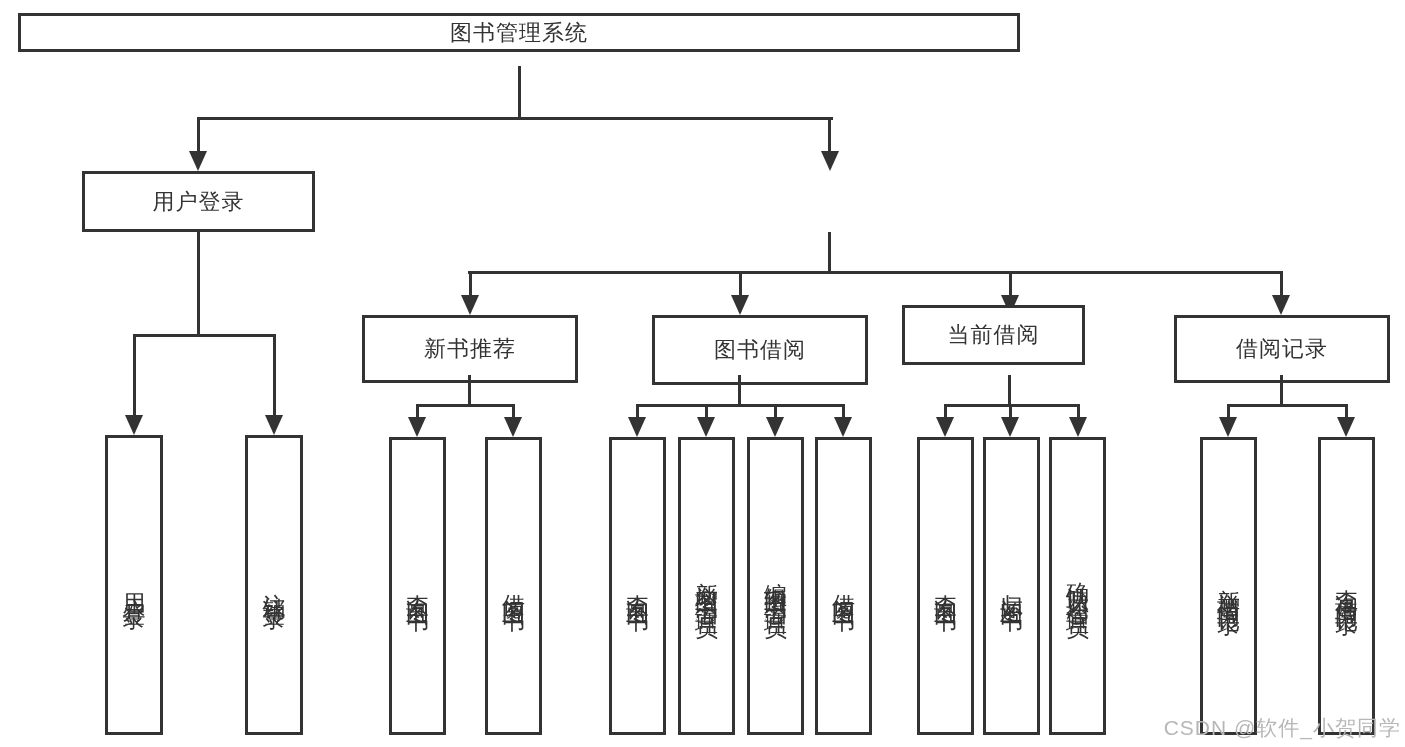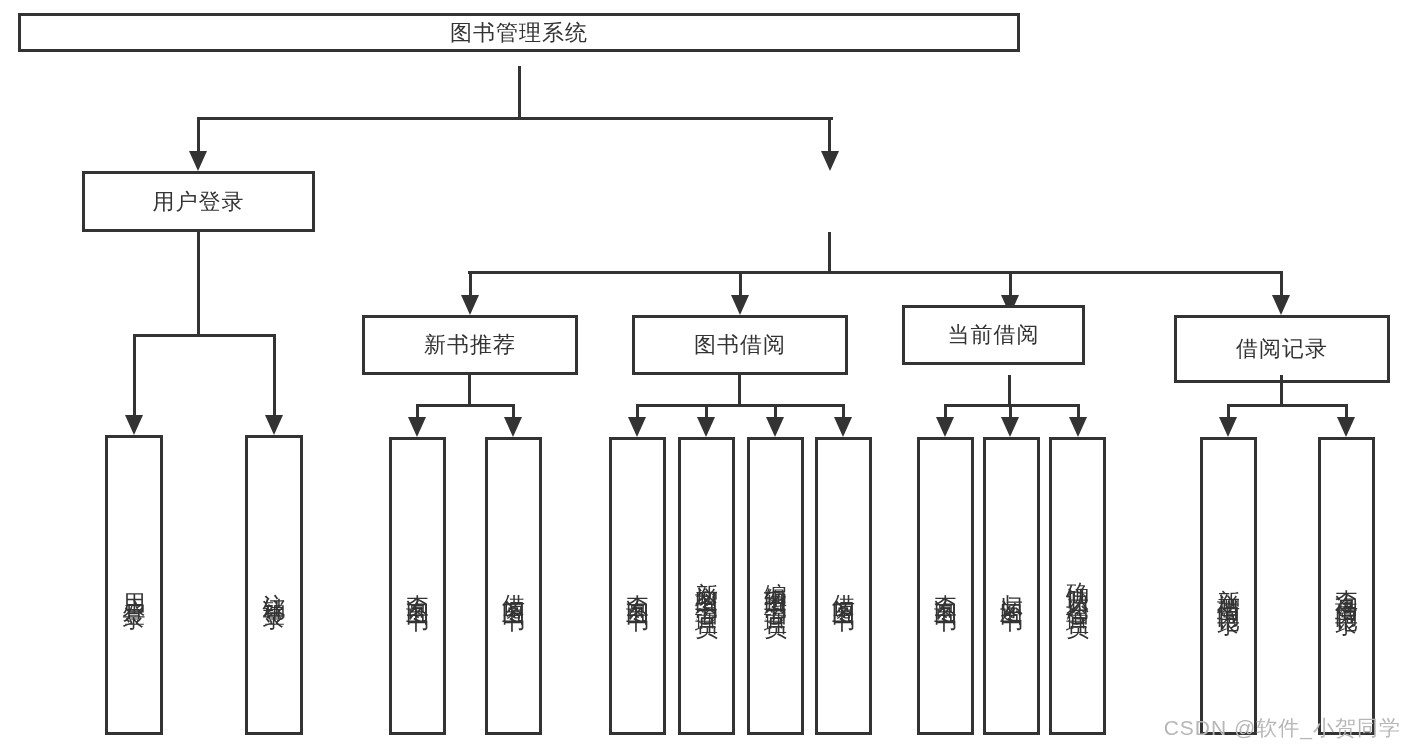--- a/index.html
+++ b/index.html
@@ -64,22 +64,22 @@
   <div class="ln h" style="left:468px;top:271px;width:815px"></div>
   <div class="ln v" style="left:469px;top:271px;height:24px"></div>
   <div class="arr" style="left:461px;top:295px"></div>
   <div class="ln v" style="left:739px;top:271px;height:24px"></div>
   <div class="arr" style="left:731px;top:295px"></div>
   <div class="ln v" style="left:1009px;top:271px;height:24px"></div>
   <div class="arr" style="left:1001px;top:295px"></div>
   <div class="ln v" style="left:1280px;top:271px;height:24px"></div>
   <div class="arr" style="left:1272px;top:295px"></div>
 
-  <div class="box h" style="left:362px;top:315px;width:216px;height:60px">新书推荐</div>
-  <div class="box h" style="left:632px;top:315px;width:216px;height:60px">图书借阅</div>
+  <div class="box h" style="left:362px;top:315px;width:216px;height:68px">新书推荐</div>
+  <div class="box h" style="left:652px;top:315px;width:216px;height:70px">图书借阅</div>
   <div class="box h" style="left:902px;top:305px;width:183px;height:60px">当前借阅</div>
   <div class="box h" style="left:1174px;top:315px;width:216px;height:68px">借阅记录</div>
 
   <div class="ln v" style="left:468px;top:375px;height:32px"></div>
   <div class="ln h" style="left:416px;top:404px;width:99px"></div>
   <div class="ln v" style="left:416px;top:404px;height:13px"></div>
   <div class="arr" style="left:408px;top:417px"></div>
   <div class="ln v" style="left:512px;top:404px;height:13px"></div>
   <div class="arr" style="left:504px;top:417px"></div>
 

